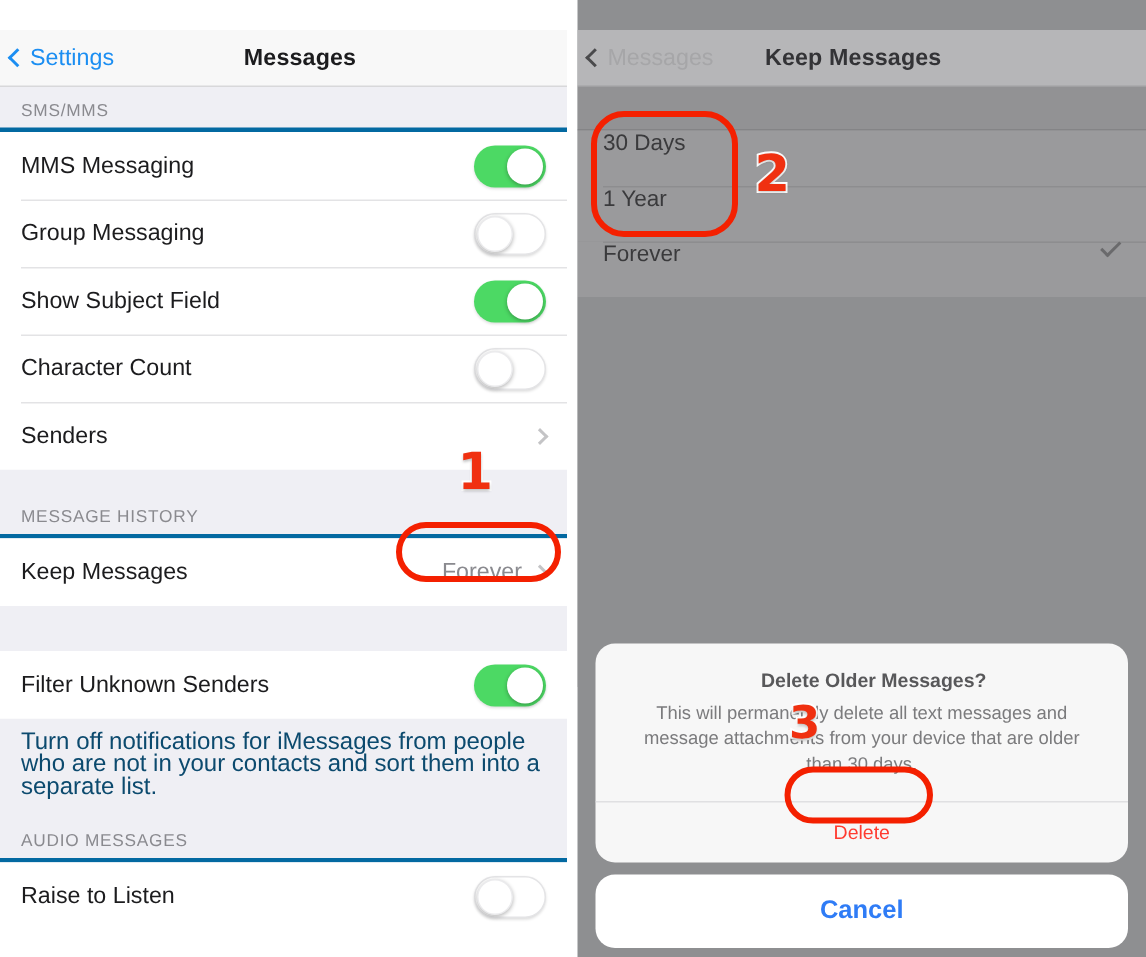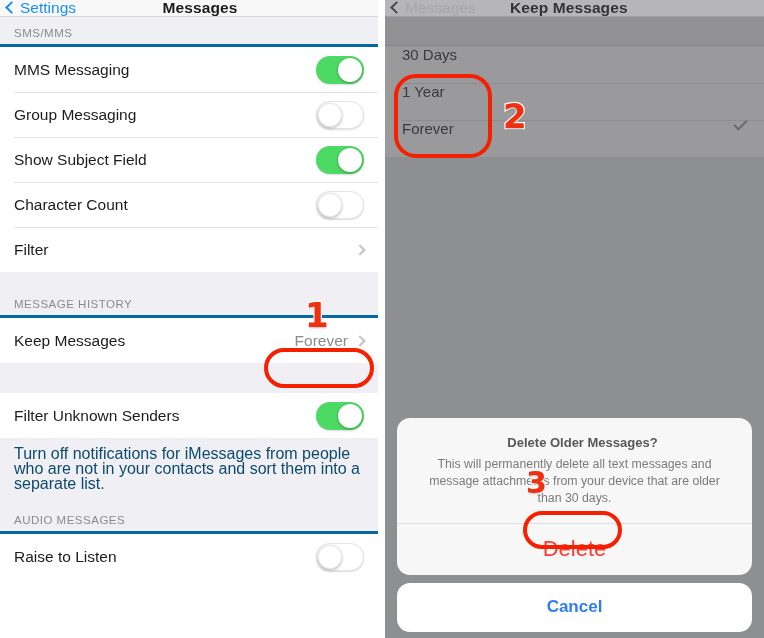--- a/index.html
+++ b/index.html
@@ -27,24 +27,24 @@
   .panel-right {
     position: relative;
     width: 379px; height: 638px;
     background: #8e8f91;
     overflow: hidden;
   }
 
   
   .navbar {
     position: relative;
-    height: 17px;
+    height: 38px;
     background: #f8f8f8;
     border-bottom: 1px solid #d8d8da;
-    display: flex; align-items: center;
+    display: flex; align-items: center; margin-top: 20px;
   }
   .nav-back {
     display: flex; align-items: center;
     position: absolute; left: 7px; top: 50%;
     transform: translateY(-50%);
     color: #1b8ef2;
     font-size: 15.5px;
   }
   .chev-back {
     display: inline-block;
@@ -195,21 +195,21 @@
   .alert-msg {
     text-align: center;
     font-size: 12.3px;
     line-height: 17px;
     color: #7b7b7d;
     padding: 0 28px 16px 28px;
   }
   .alert-sep { height: 1px; background: #e0e0e2; }
   .alert-action {
     text-align: center;
-    font-size: 22px;
+    font-size: 13px;
     color: #ff3b30;
     padding: 12px 0 13px 0;
     position: relative;
   }
   .cancel-box {
     background: #ffffff;
     border-radius: 13px;
     text-align: center;
     font-size: 17px;
     font-weight: bold;
@@ -274,21 +274,21 @@
             <div class="knob"></div>
           </div>
       </div>
       <div class="row">
         <div class="row-label">Character Count</div>
         <div class="toggle off">
             <div class="knob"></div>
           </div>
       </div>
       <div class="row">
-        <div class="row-label">Filter</div>
+        <div class="row-label">Senders</div>
         <span class="chev-right"></span>
       </div>
     </div>
 
     <div class="sec-head" style="height:46px">
       <span>MESSAGE HISTORY</span>
     </div>
     <div class="list">
       <div class="row">
         <div class="row-label">Keep Messages</div>

